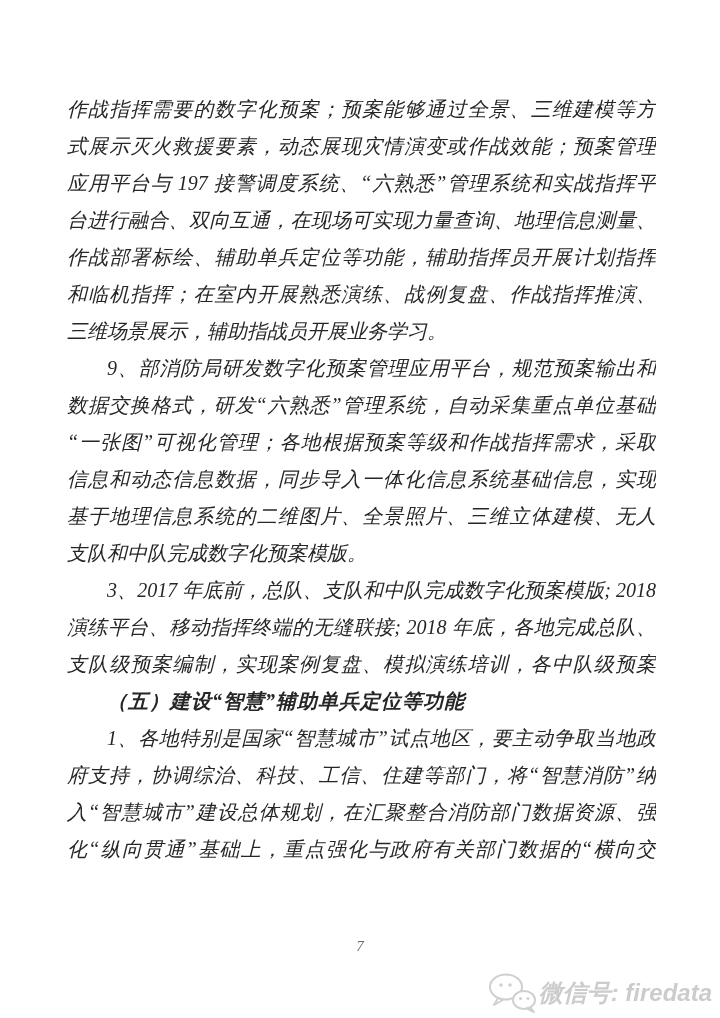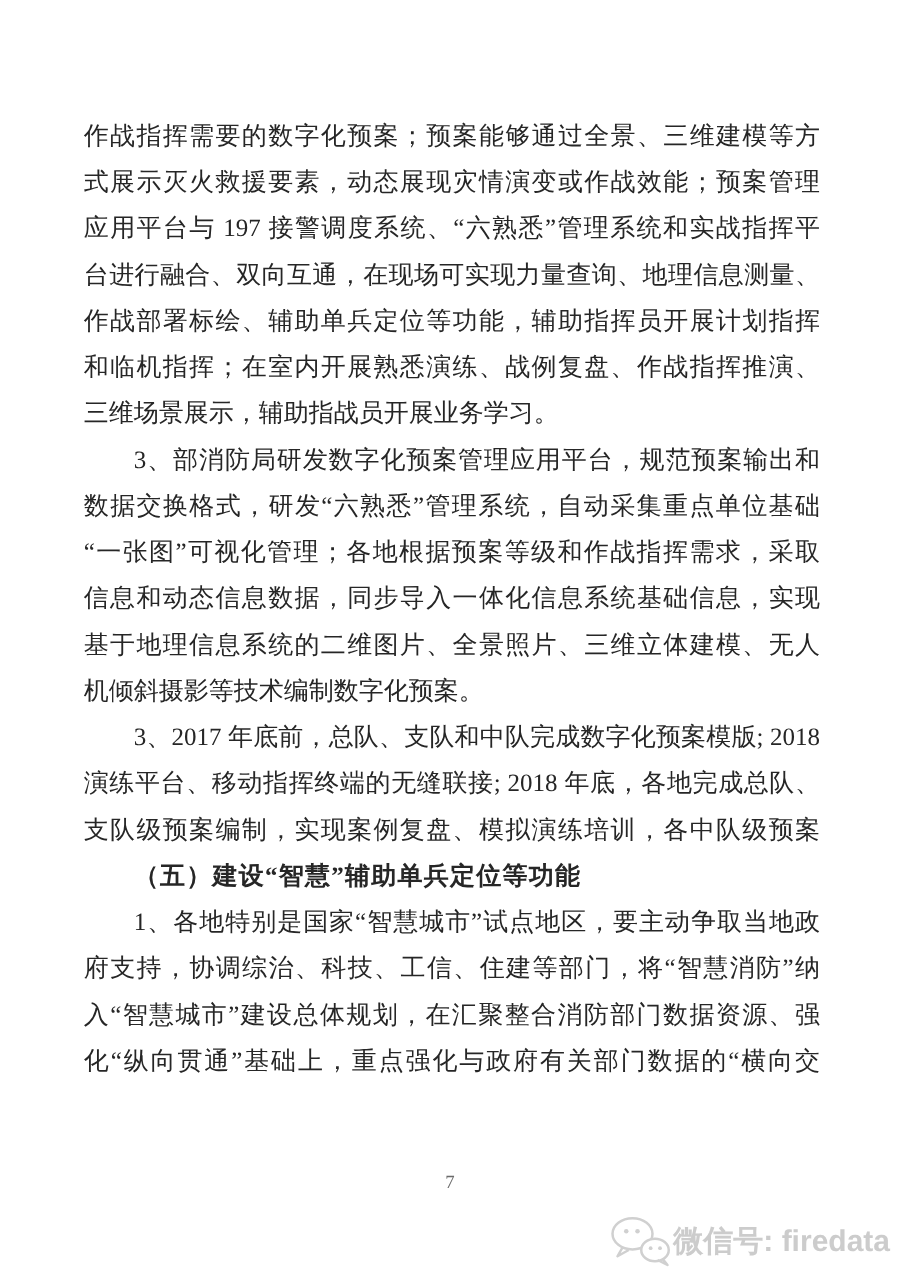--- a/index.html
+++ b/index.html
@@ -11,20 +11,21 @@
     width: 720px;
     height: 1018px;
     position: relative;
     overflow: hidden;
     font-family: "Liberation Serif", serif;
   }
   .page {
     position: absolute;
     inset: 0;
     background: #ffffff;
+    font-style: italic;
   }
   
   .doc-body {
     position: absolute;
     left: 67px;
     top: 91px;
     width: 589px;
     color: #262626;
     font-size: 20px;
     line-height: 37px;
@@ -87,26 +88,26 @@
 <div class="page">
 
   <div class="doc-body" id="doc-body">
       <div class="line">作战指挥需要的数字化预案；预案能够通过全景、三维建模等方</div>
       <div class="line">式展示灭火救援要素，动态展现灾情演变或作战效能；预案管理</div>
       <div class="line">应用平台与 197 接警调度系统、“六熟悉”管理系统和实战指挥平</div>
       <div class="line">台进行融合、双向互通，在现场可实现力量查询、地理信息测量、</div>
       <div class="line">作战部署标绘、辅助单兵定位等功能，辅助指挥员开展计划指挥</div>
       <div class="line">和临机指挥；在室内开展熟悉演练、战例复盘、作战指挥推演、</div>
       <div class="line last">三维场景展示，辅助指战员开展业务学习。</div>
-      <div class="line indent">3、部消防局研发数字化预案管理应用平台，规范预案输出和</div>
+      <div class="line indent">9、部消防局研发数字化预案管理应用平台，规范预案输出和</div>
       <div class="line">数据交换格式，研发“六熟悉”管理系统，自动采集重点单位基础</div>
       <div class="line">“一张图”可视化管理；各地根据预案等级和作战指挥需求，采取</div>
       <div class="line">信息和动态信息数据，同步导入一体化信息系统基础信息，实现</div>
       <div class="line">基于地理信息系统的二维图片、全景照片、三维立体建模、无人</div>
-      <div class="line last">机倾斜摄影等技术编制数字化预案。</div>
+      <div class="line last">支队和中队完成数字化预案模版。</div>
       <div class="line indent">3、2017 年底前，总队、支队和中队完成数字化预案模版; 2018</div>
       <div class="line">演练平台、移动指挥终端的无缝联接; 2018 年底，各地完成总队、</div>
       <div class="line">支队级预案编制，实现案例复盘、模拟演练培训，各中队级预案</div>
       <div class="line heading indent last">（五）建设“智慧”辅助单兵定位等功能</div>
       <div class="line indent">1、各地特别是国家“智慧城市”试点地区，要主动争取当地政</div>
       <div class="line">府支持，协调综治、科技、工信、住建等部门，将“智慧消防”纳</div>
       <div class="line">入“智慧城市”建设总体规划，在汇聚整合消防部门数据资源、强</div>
       <div class="line">化“纵向贯通”基础上，重点强化与政府有关部门数据的“横向交</div>
     </div>
 

